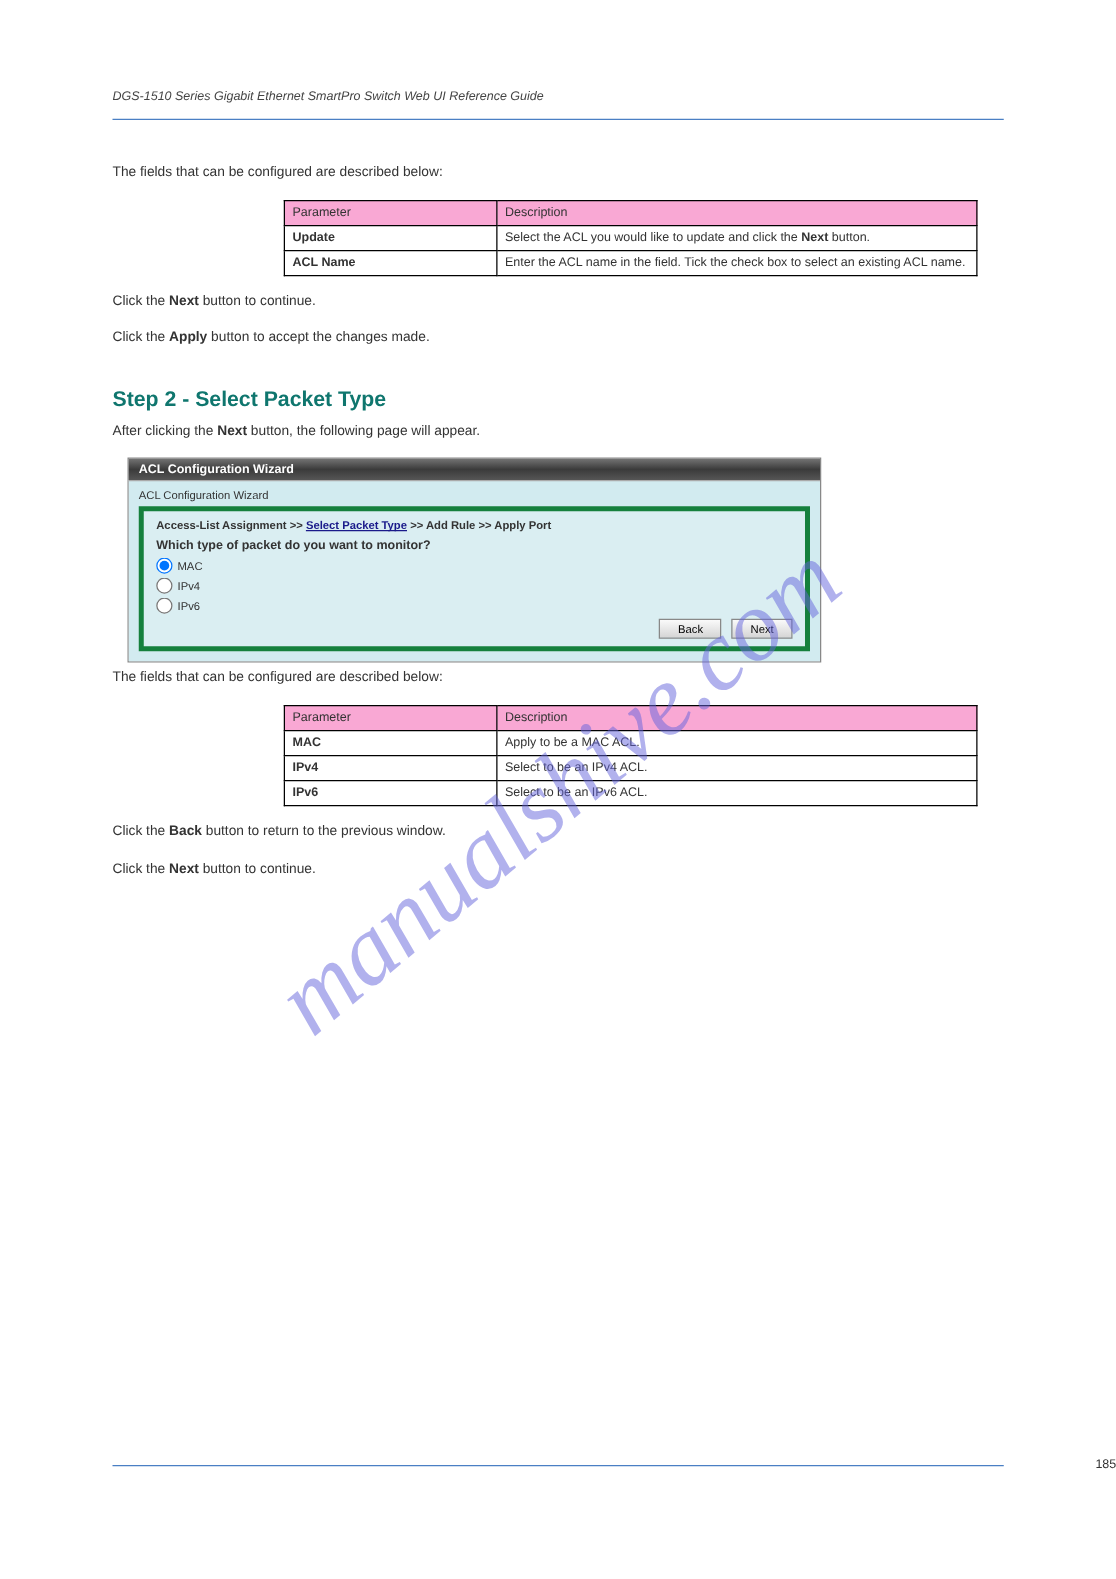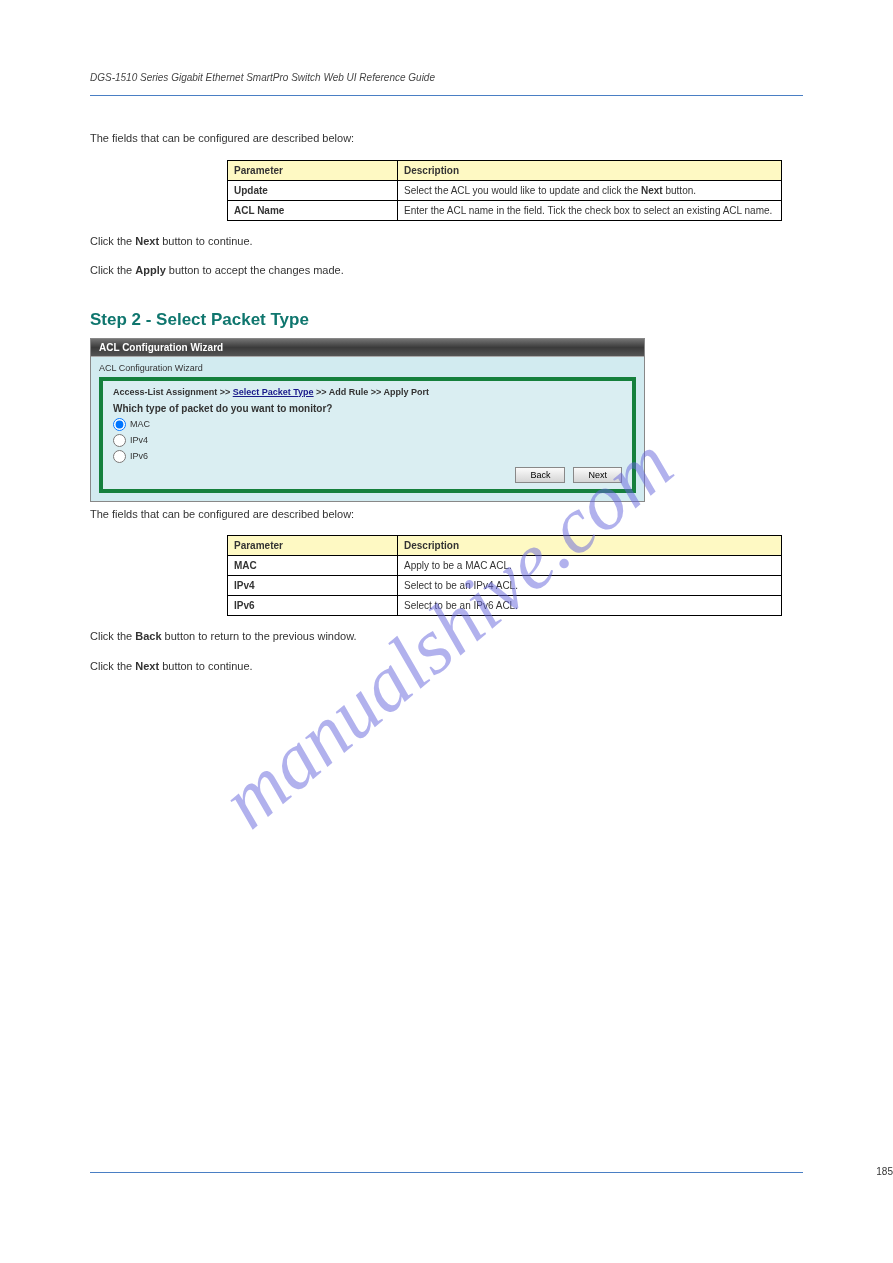--- a/index.html
+++ b/index.html
@@ -67,39 +67,39 @@
     }
     table.info-table th,
     table.info-table td {
       border: 1px solid #000;
       padding: 4px 6px;
       text-align: left;
       vertical-align: top;
       font-size: 10px;
     }
     table.info-table th {
-      background: #fef9c3;
-      font-weight: bold;
+      background: #f9a8d4;
+      font-weight: normal;
     }
     table.info-table th.param-col {
       width: 170px;
     }
     .bold-term {
       font-weight: bold;
     }
     .section-heading {
       font-size: 17px;
       font-weight: bold;
       color: #0f766e;
       margin-top: 30px;
       margin-bottom: 7px;
     }
     .wizard-panel {
       width: 555px;
-      margin-left: 0;
+      margin-left: 12px;
       margin-top: 8px;
       margin-bottom: 4px;
       border: 1px solid #888;
     }
     .wizard-titlebar {
       background: linear-gradient(to bottom, #737373 0%, #3b3b3b 50%, #555 100%);
       color: #fff;
       font-weight: bold;
       font-size: 10px;
       padding: 3px 8px;
@@ -205,20 +205,21 @@
       <td><span class="bold-term">ACL Name</span></td>
       <td><span>Enter the ACL name in the field. Tick the check box to select an existing ACL name.</span></td>
     </tr>
   </tbody>
     </table>
 
   <p class="body-text"><span>Click the </span><span class="bold-term">Next</span><span> button to continue.</span></p>
   <p class="body-text"><span>Click the </span><span class="bold-term">Apply</span><span> button to accept the changes made.</span></p>
 
   <div class="section-heading">Step 2 - Select Packet Type</div>
+  <p class="body-text"><span>After clicking the </span><span class="bold-term">Next</span><span> button, the following page will appear.</span></p>
 
   <div class="wizard-panel">
     <div class="wizard-titlebar">ACL Configuration Wizard</div>
     <div class="wizard-body">
       <div class="wizard-grouplabel">ACL Configuration Wizard</div>
       <div class="wizard-inner">
         <div class="breadcrumb">
           <span>Access-List Assignment</span><span> &gt;&gt; </span><span class="active-step">Select Packet Type</span><span> &gt;&gt; </span><span>Add Rule</span><span> &gt;&gt; </span><span>Apply Port</span>
         </div>
         <div class="prompt-text">Which type of packet do you want to monitor?</div>

